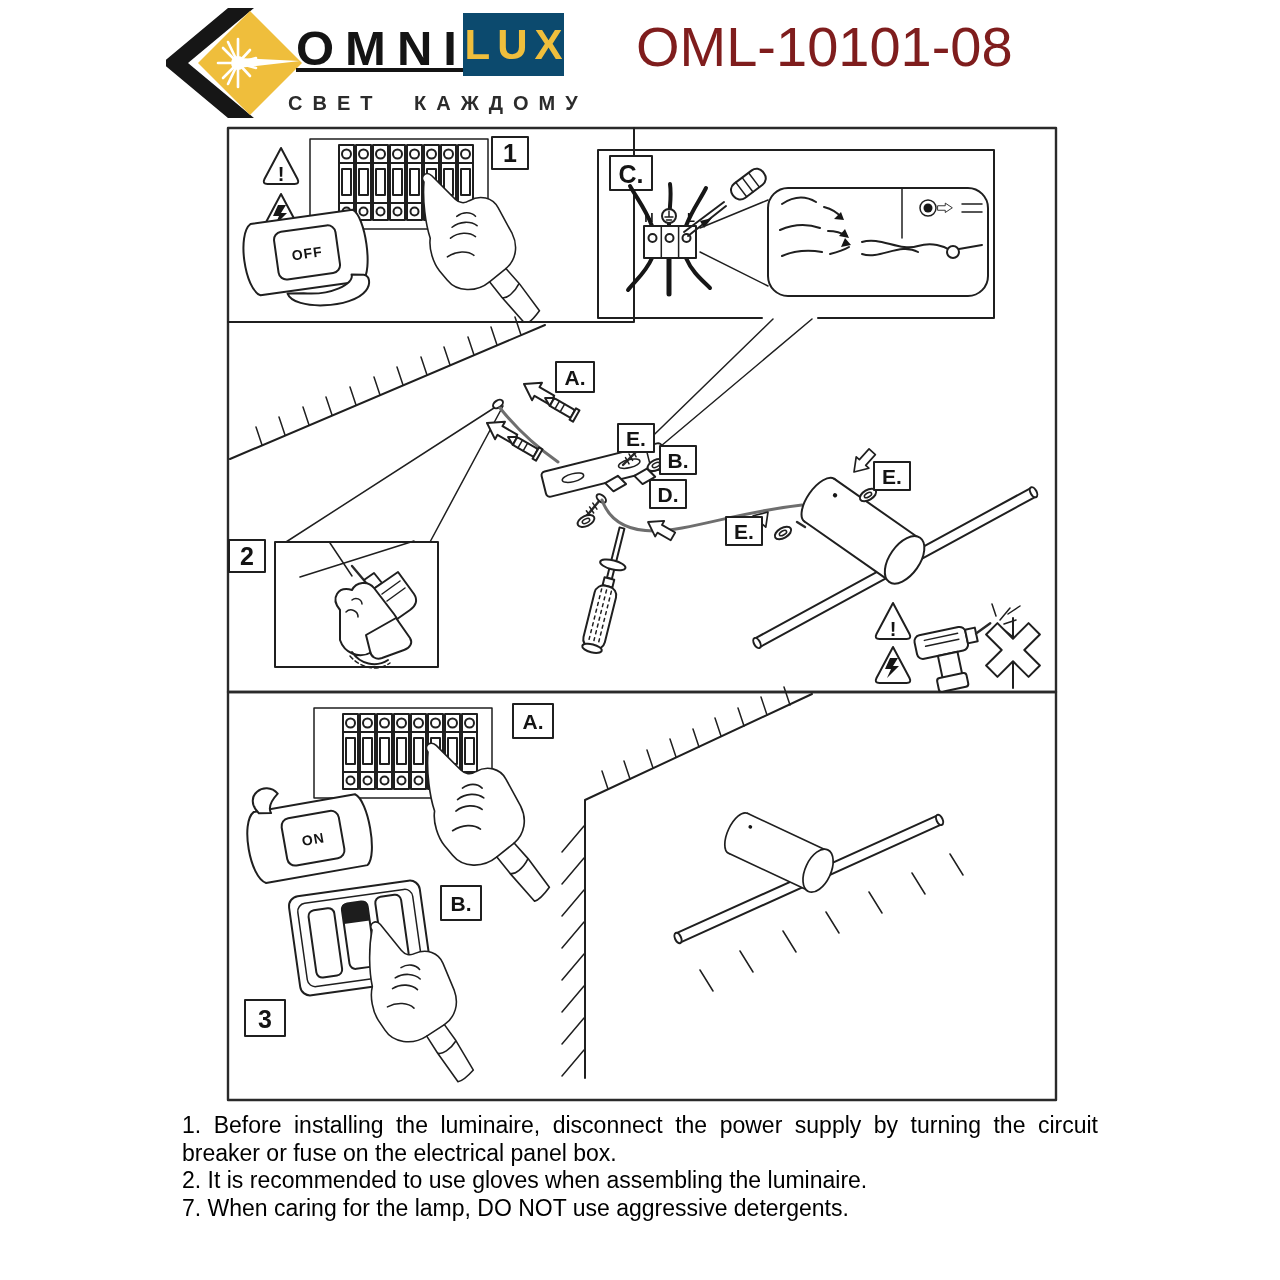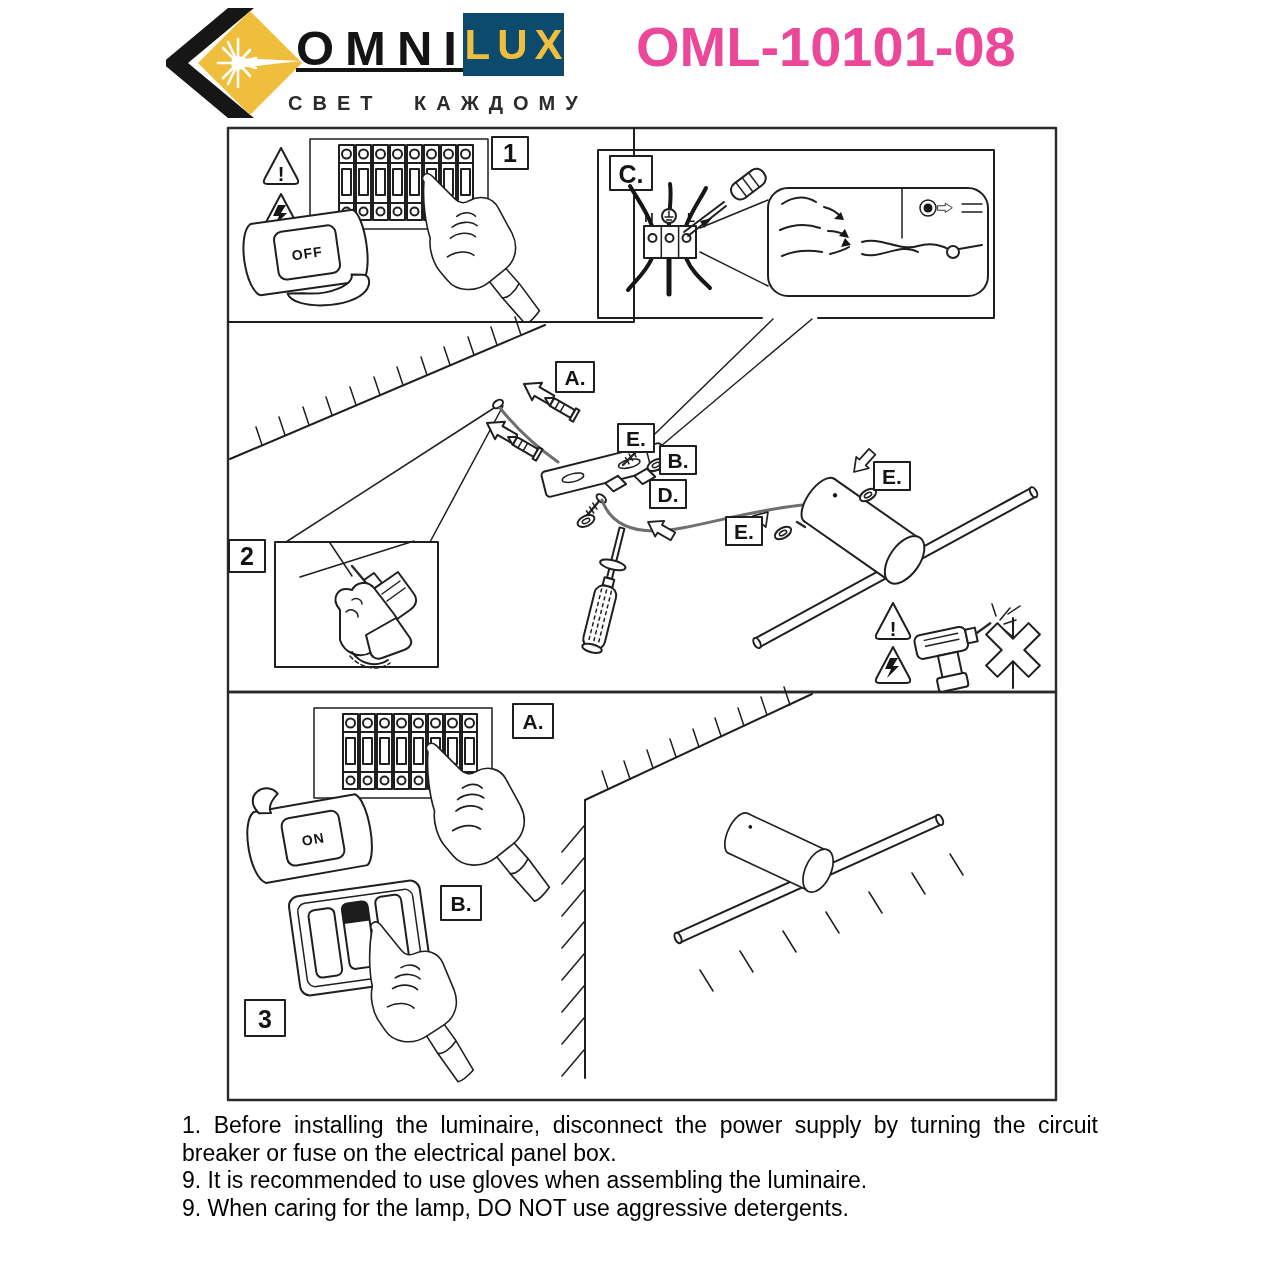--- a/index.html
+++ b/index.html
@@ -16,22 +16,22 @@
   .lux-box {
     position:absolute; left:463px; top:13px; width:101px; height:63px;
     background:#0c4a6e; display:flex; align-items:center; justify-content:center;
   }
   .lux-box span { color:#EFBE3C; font-size:42px; font-weight:bold; letter-spacing:7px; padding-left:7px; }
   .tagline {
     position:absolute; left:288px; top:92px; font-size:20px; font-weight:bold;
     letter-spacing:10px; word-spacing:16px; color:#2b2b2b;
   }
   .product-code {
-    position:absolute; left:636px; top:14px; font-size:56px; font-weight:bold;
-    color:#ec4899; letter-spacing:0px;
+    position:absolute; left:636px; top:14px; font-size:56px; font-weight:normal;
+    color:#7f1d1d; letter-spacing:0px;
   }
   
   .diagram { position:absolute; left:0; top:0; width:1280px; height:1280px; }
   .ln   { fill:none; stroke:#1f1f1f; stroke-width:2;   stroke-linecap:round; stroke-linejoin:round; }
   .ln15 { fill:none; stroke:#1f1f1f; stroke-width:1.5; stroke-linecap:round; stroke-linejoin:round; }
   .ln25 { fill:none; stroke:#2a2a2a; stroke-width:2.4; stroke-linecap:round; stroke-linejoin:round; }
   .fw   { fill:#ffffff; stroke:#1f1f1f; stroke-width:2; stroke-linecap:round; stroke-linejoin:round; }
   .blk  { fill:#161616; stroke:none; }
   .cord { fill:none; stroke:#6e6e6e; stroke-width:3; stroke-linecap:round; }
   .diagram text { font-family:"Liberation Sans", sans-serif; font-weight:bold; fill:#141414; }
@@ -431,15 +431,15 @@
       <use href="#lampcyl" transform="translate(778,852) rotate(25) scale(0.85)"></use>
       <g>
         <path class="ln15" d="M700,970 l13,21 M740,951 l13,21 M783,931 l13,21 M826,912 l13,21 M869,892 l13,21 M912,873 l13,21 M950,854 l13,21"></path>
       </g>
     </g>
   </g>
 </svg>
 
 <div class="instructions">
   <p>1.  Before  installing  the  luminaire,  disconnect  the  power  supply  by  turning  the circuit breaker or fuse on the electrical panel box.</p>
-  <p>9. It is recommended to use gloves when assembling the luminaire.</p>
-  <p>9. When caring for the lamp, DO NOT use aggressive detergents.</p>
+  <p>2. It is recommended to use gloves when assembling the luminaire.</p>
+  <p>7. When caring for the lamp, DO NOT use aggressive detergents.</p>
 </div>
 
 </body></html>

